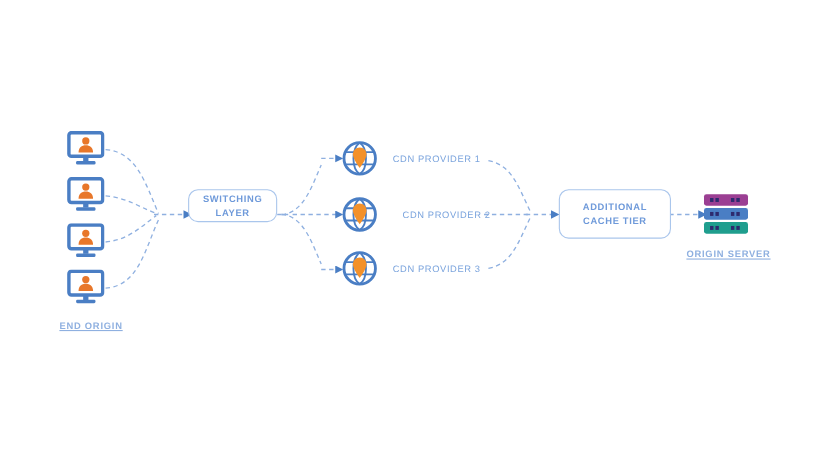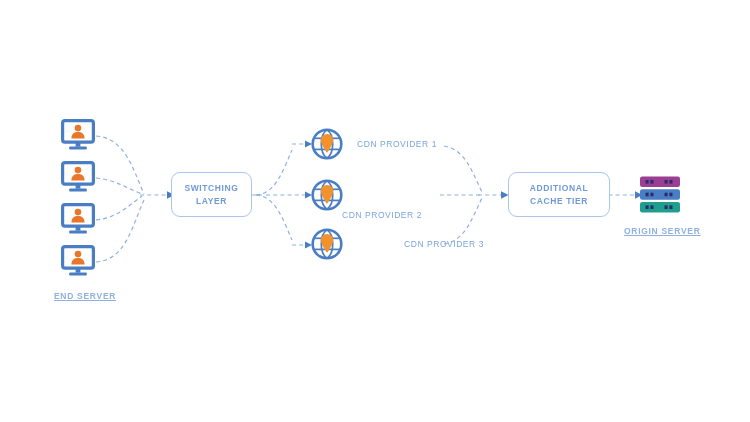--- a/index.html
+++ b/index.html
@@ -159,24 +159,24 @@
     </svg>
 
     <svg class="monitor" style="left:61px; top:245px;" viewBox="0 0 34 32">
       <rect x="1.6" y="1.6" width="30.8" height="21.5" rx="2.4" fill="#ffffff" stroke="#4a7ec4" stroke-width="3.2"></rect>
       <rect x="14.6" y="23.1" width="4.8" height="4.6" fill="#4a7ec4"></rect>
       <rect x="8.2" y="27.4" width="17.6" height="3.2" rx="1.2" fill="#4a7ec4"></rect>
       <circle cx="17" cy="9.1" r="3.3" fill="#e8772a"></circle>
       <path d="M10.4,19.6 C10.4,14.8 13.3,13.0 17,13.0 C20.7,13.0 23.6,14.8 23.6,19.6 z" fill="#e8772a"></path>
     </svg>
 
-    <div class="caption" style="left:54px; top:291px;">END SERVER</div>
-  </div>
-
-  <div class="rbox" style="left:171px; top:172px; width:81px; height:45px;">
+    <div class="caption" style="left:54px; top:291px;">END ORIGIN</div>
+  </div>
+
+  <div class="rbox" style="left:171px; top:172px; width:81px; height:30px;">
     <div class="rbox-text">SWITCHING
 LAYER</div>
   </div>
 
   <div class="node">
 
     <svg class="globe" style="left:311px; top:128px;" viewBox="0 0 32 32">
       <circle cx="16" cy="16" r="14.3" fill="#ffffff" stroke="#4a7ec4" stroke-width="2.6"></circle>
       <line x1="3.2" y1="10.3" x2="28.8" y2="10.3" stroke="#4a7ec4" stroke-width="1.7"></line>
       <line x1="2.0" y1="21.4" x2="30.0" y2="21.4" stroke="#4a7ec4" stroke-width="1.7"></line>
@@ -187,31 +187,31 @@
     <div class="cdn-label" style="left:357px; top:140px;">CDN PROVIDER 1</div>
 
     <svg class="globe" style="left:311px; top:179px;" viewBox="0 0 32 32">
       <circle cx="16" cy="16" r="14.3" fill="#ffffff" stroke="#4a7ec4" stroke-width="2.6"></circle>
       <line x1="3.2" y1="10.3" x2="28.8" y2="10.3" stroke="#4a7ec4" stroke-width="1.7"></line>
       <line x1="2.0" y1="21.4" x2="30.0" y2="21.4" stroke="#4a7ec4" stroke-width="1.7"></line>
       <path d="M16,1.8 C8.4,7.0 8.4,25.0 16,30.2" fill="none" stroke="#4a7ec4" stroke-width="1.7"></path>
       <path d="M16,1.8 C23.6,7.0 23.6,25.0 16,30.2" fill="none" stroke="#4a7ec4" stroke-width="1.7"></path>
       <path d="M16,6.0 C19.6,6.0 22.2,8.8 22.2,12.3 C22.2,16.6 16,24.8 16,24.8 C16,24.8 9.8,16.6 9.8,12.3 C9.8,8.8 12.4,6.0 16,6.0 z" fill="#f3912a"></path>
     </svg>
-    <div class="cdn-label" style="left:342px; top:191px;margin-top:20px;">CDN PROVIDER 2</div>
+    <div class="cdn-label" style="left:366px; top:191px;">CDN PROVIDER 2</div>
 
     <svg class="globe" style="left:311px; top:228px;" viewBox="0 0 32 32">
       <circle cx="16" cy="16" r="14.3" fill="#ffffff" stroke="#4a7ec4" stroke-width="2.6"></circle>
       <line x1="3.2" y1="10.3" x2="28.8" y2="10.3" stroke="#4a7ec4" stroke-width="1.7"></line>
       <line x1="2.0" y1="21.4" x2="30.0" y2="21.4" stroke="#4a7ec4" stroke-width="1.7"></line>
       <path d="M16,1.8 C8.4,7.0 8.4,25.0 16,30.2" fill="none" stroke="#4a7ec4" stroke-width="1.7"></path>
       <path d="M16,1.8 C23.6,7.0 23.6,25.0 16,30.2" fill="none" stroke="#4a7ec4" stroke-width="1.7"></path>
       <path d="M16,6.0 C19.6,6.0 22.2,8.8 22.2,12.3 C22.2,16.6 16,24.8 16,24.8 C16,24.8 9.8,16.6 9.8,12.3 C9.8,8.8 12.4,6.0 16,6.0 z" fill="#f3912a"></path>
     </svg>
-    <div class="cdn-label" style="left:357px; top:240px;margin-left:47px;">CDN PROVIDER 3</div>
+    <div class="cdn-label" style="left:357px; top:240px;">CDN PROVIDER 3</div>
   </div>
 
   <div class="rbox" style="left:508px; top:172px; width:102px; height:45px;">
     <div class="rbox-text">ADDITIONAL
 CACHE TIER</div>
   </div>
 
   <div class="node">
     <svg class="server-stack" style="left:639px; top:176px;" viewBox="0 0 42 37">
       <rect x="1" y="0.5" width="40" height="10.5" rx="2.2" fill="#9b3f93"></rect>

